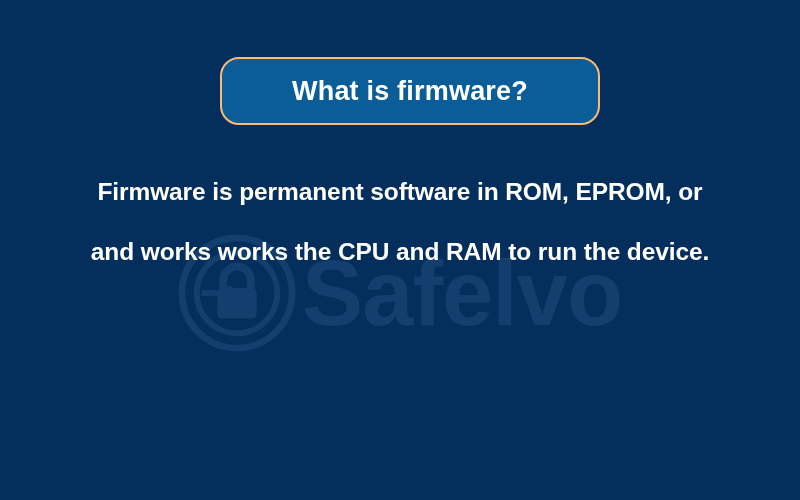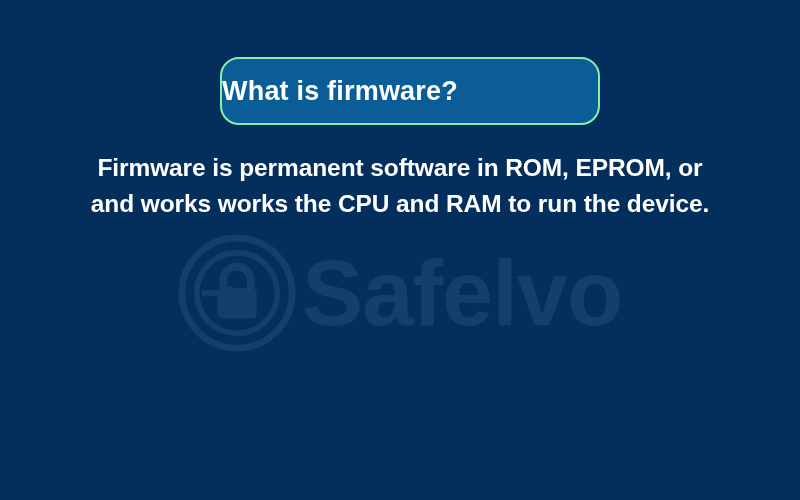--- a/index.html
+++ b/index.html
@@ -51,25 +51,26 @@
   }
 
   
   .title-banner {
     position: absolute;
     left: 220px;
     top: 57px;
     width: 380px;
     height: 68px;
     background: #0a5d96;
-    border: 2px solid #86efac;
+    border: 2px solid #fdba74;
     border-radius: 19px;
     box-sizing: border-box;
     display: flex;
     align-items: center;
+    justify-content: center;
   }
   .title-text {
     color: #ffffff;
     font-size: 27px;
     font-weight: bold;
     letter-spacing: 0.2px;
     white-space: nowrap;
   }
 
   
@@ -81,20 +82,21 @@
     text-align: center;
     color: #ffffff;
     font-size: 24.5px;
     font-weight: bold;
     line-height: 36px;
     letter-spacing: -0.1px;
   }
   .body-copy .line {
     display: block;
     white-space: nowrap;
+    margin-top: 24px;
   }
 
   
   .illustrations {
     position: absolute;
     left: 0;
     top: 290px;
     width: 800px;
     height: 150px;
   }

